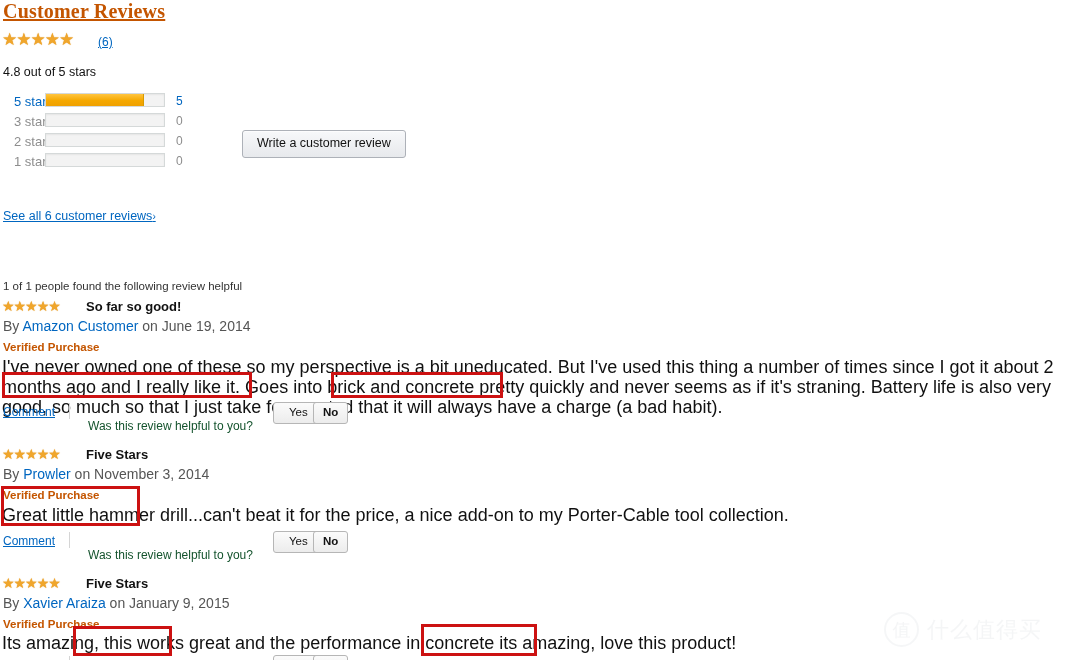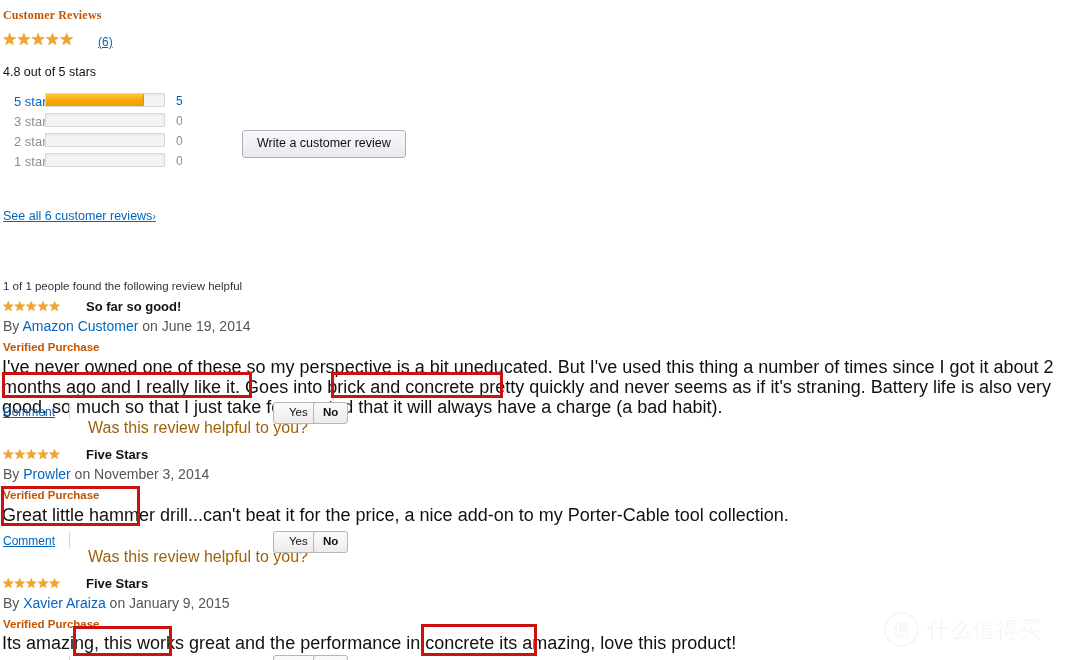--- a/index.html
+++ b/index.html
@@ -10,26 +10,27 @@
     font-size:13px;
     color:#111111;
     position:relative;
     overflow:hidden;
     -webkit-font-smoothing:antialiased;
   }
   .page{position:relative;width:1080px;height:660px;}
 
   
   .cr-title{
-    position:absolute;left:3px;top:8px;
+    position:absolute;left:3px;top:0px;
     font-family:"Liberation Serif","DejaVu Serif",serif;
     font-weight:bold;
-    font-size:12px;
+    font-size:20px;
     color:#c45500;
     letter-spacing:.2px;
+    text-decoration:underline;
   }
 
   
   .stars{display:inline-block;line-height:1;white-space:nowrap;}
   .stars span{
     color:#f0a62c;
     font-size:17px;
     letter-spacing:-1px;
     text-shadow:0 0 1px #d98a10;
   }
@@ -136,21 +137,21 @@
   .r-comment{
     position:absolute;left:0;top:3px;
     font-size:12px;color:#0066c0;
   }
   .r-sep{
     position:absolute;left:66px;top:1px;
     width:1px;height:16px;background:#d5d5d5;
   }
   .r-ask{
     position:absolute;left:85px;top:17px;
-    font-size:16px;color:#a16207;
+    font-size:12px;color:#14532d;
   }
   .btn-vote{
     position:absolute;top:0px;
     padding:3px 9px 4px 9px;
     font-size:11.5px;color:#111;
     background:linear-gradient(180deg,#fbfbfb 0%,#ececec 100%);
     border:1px solid #b6b6b6;
     border-radius:3px;
     font-family:inherit;
     line-height:1.15;

